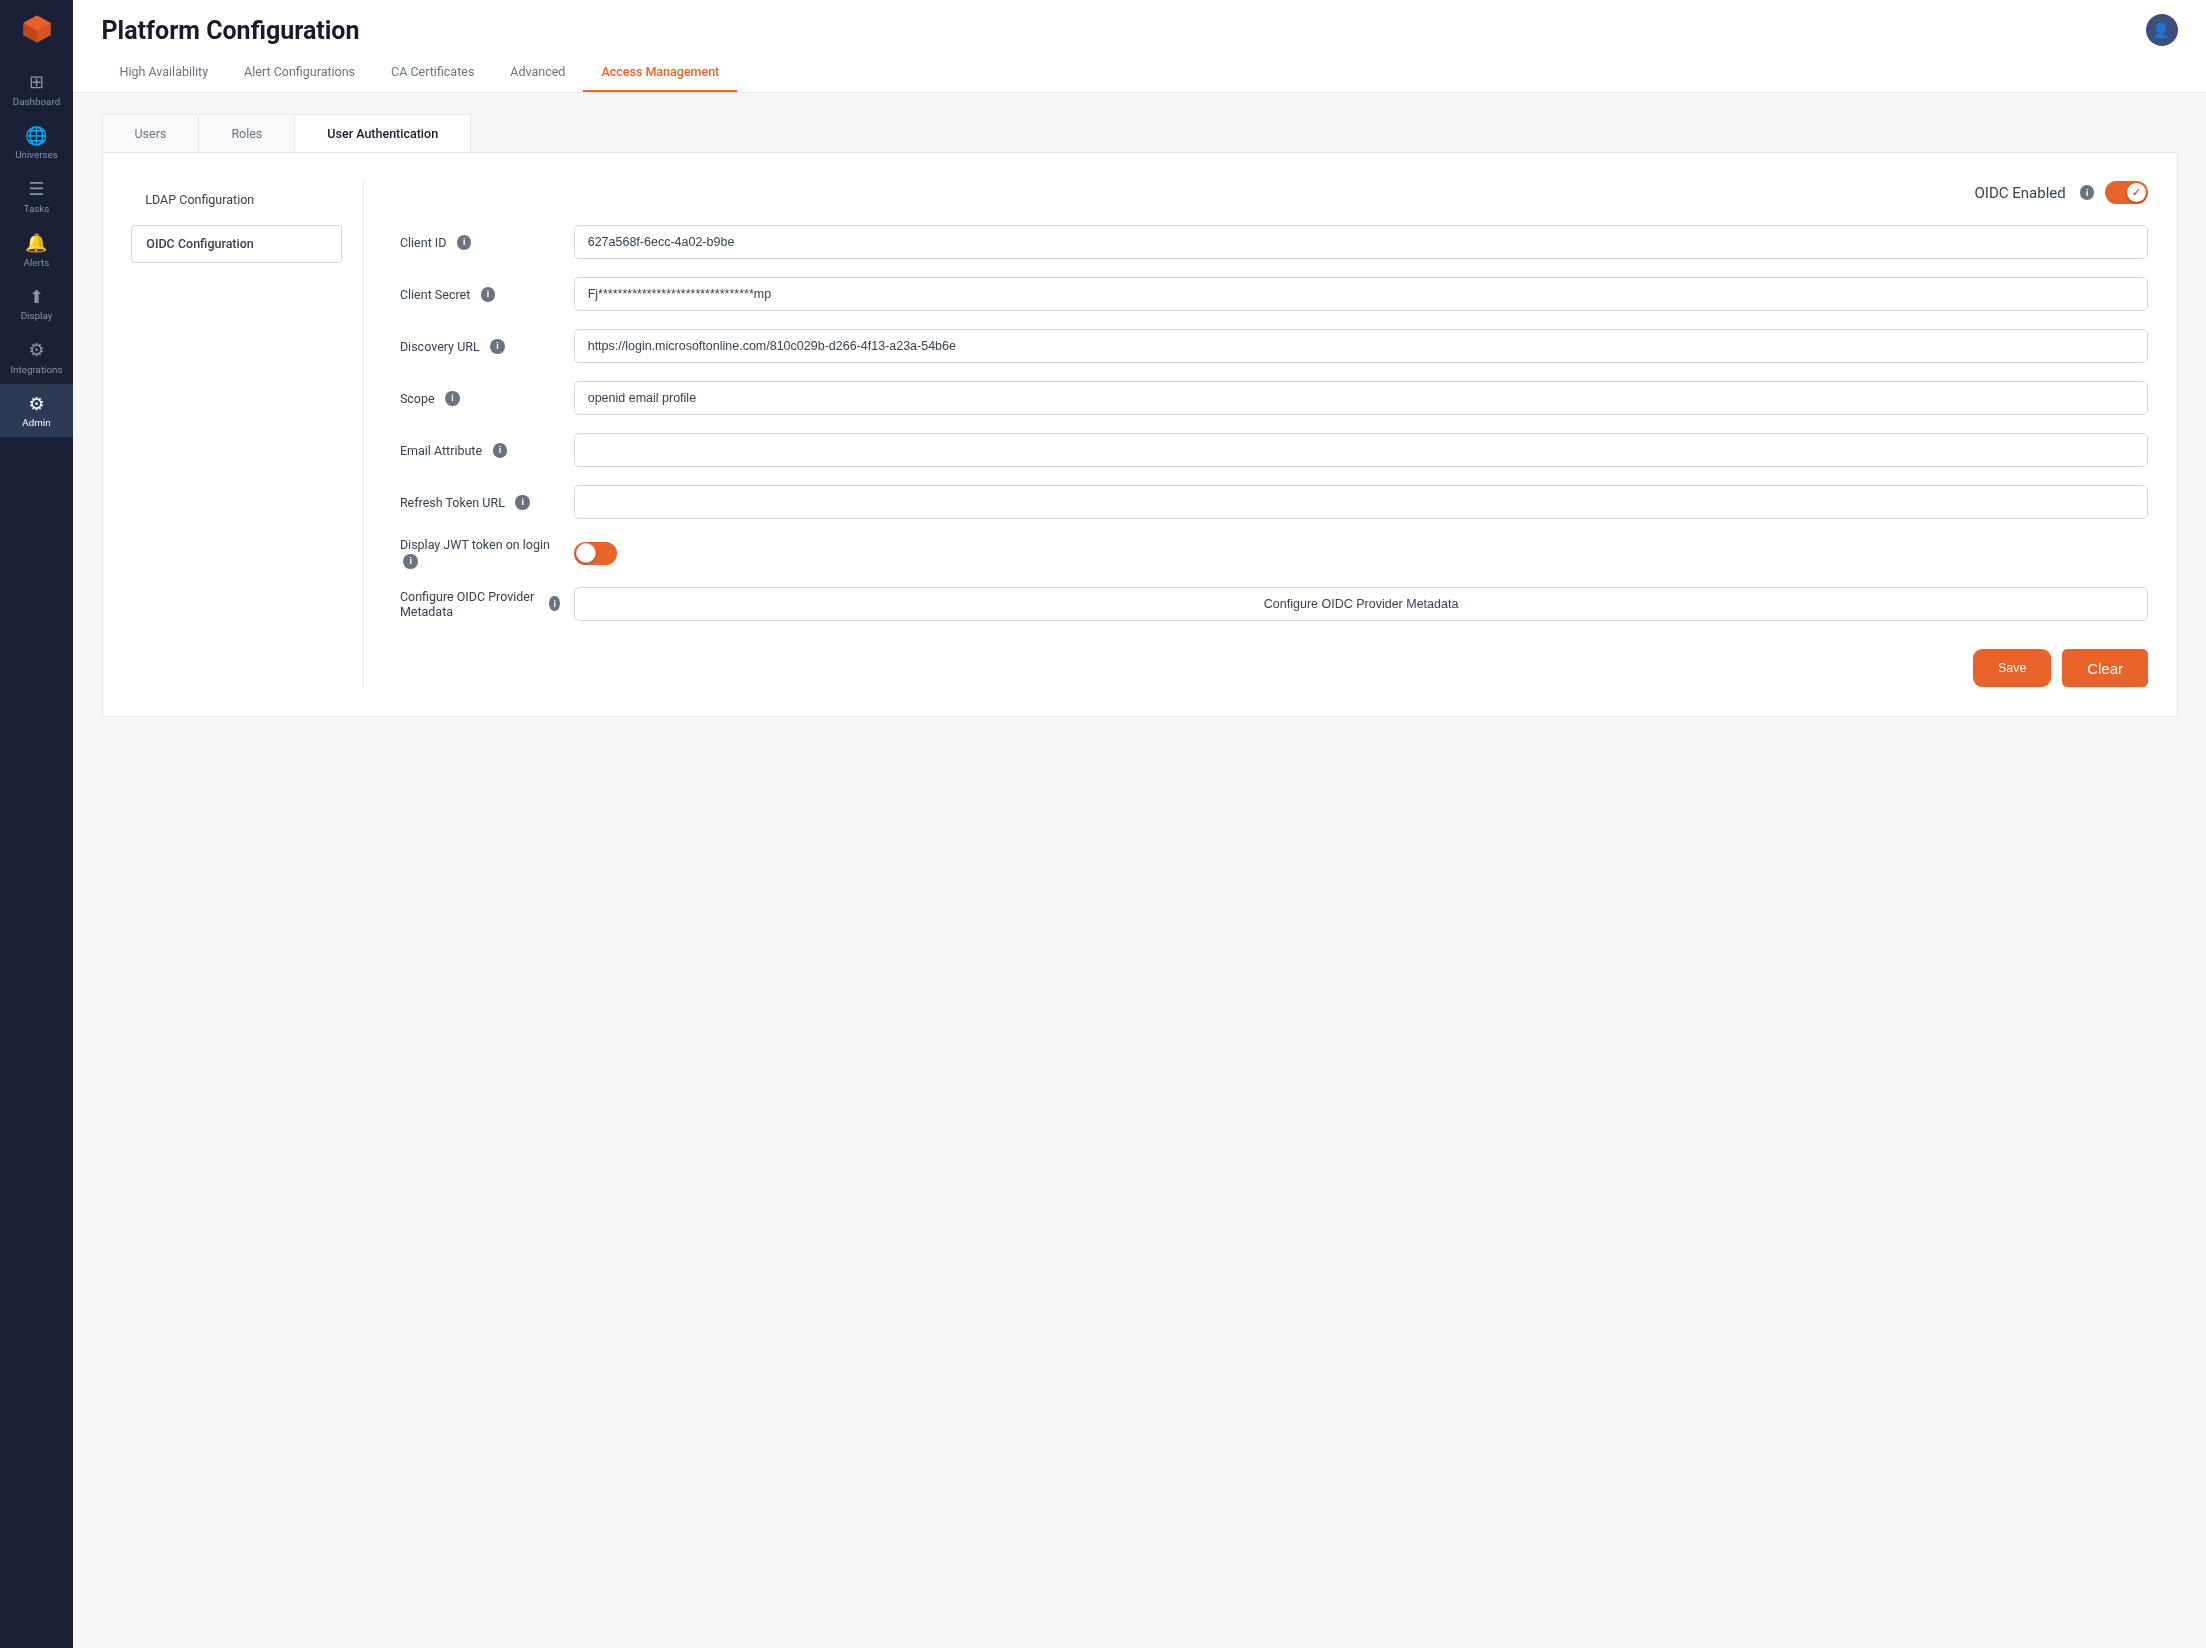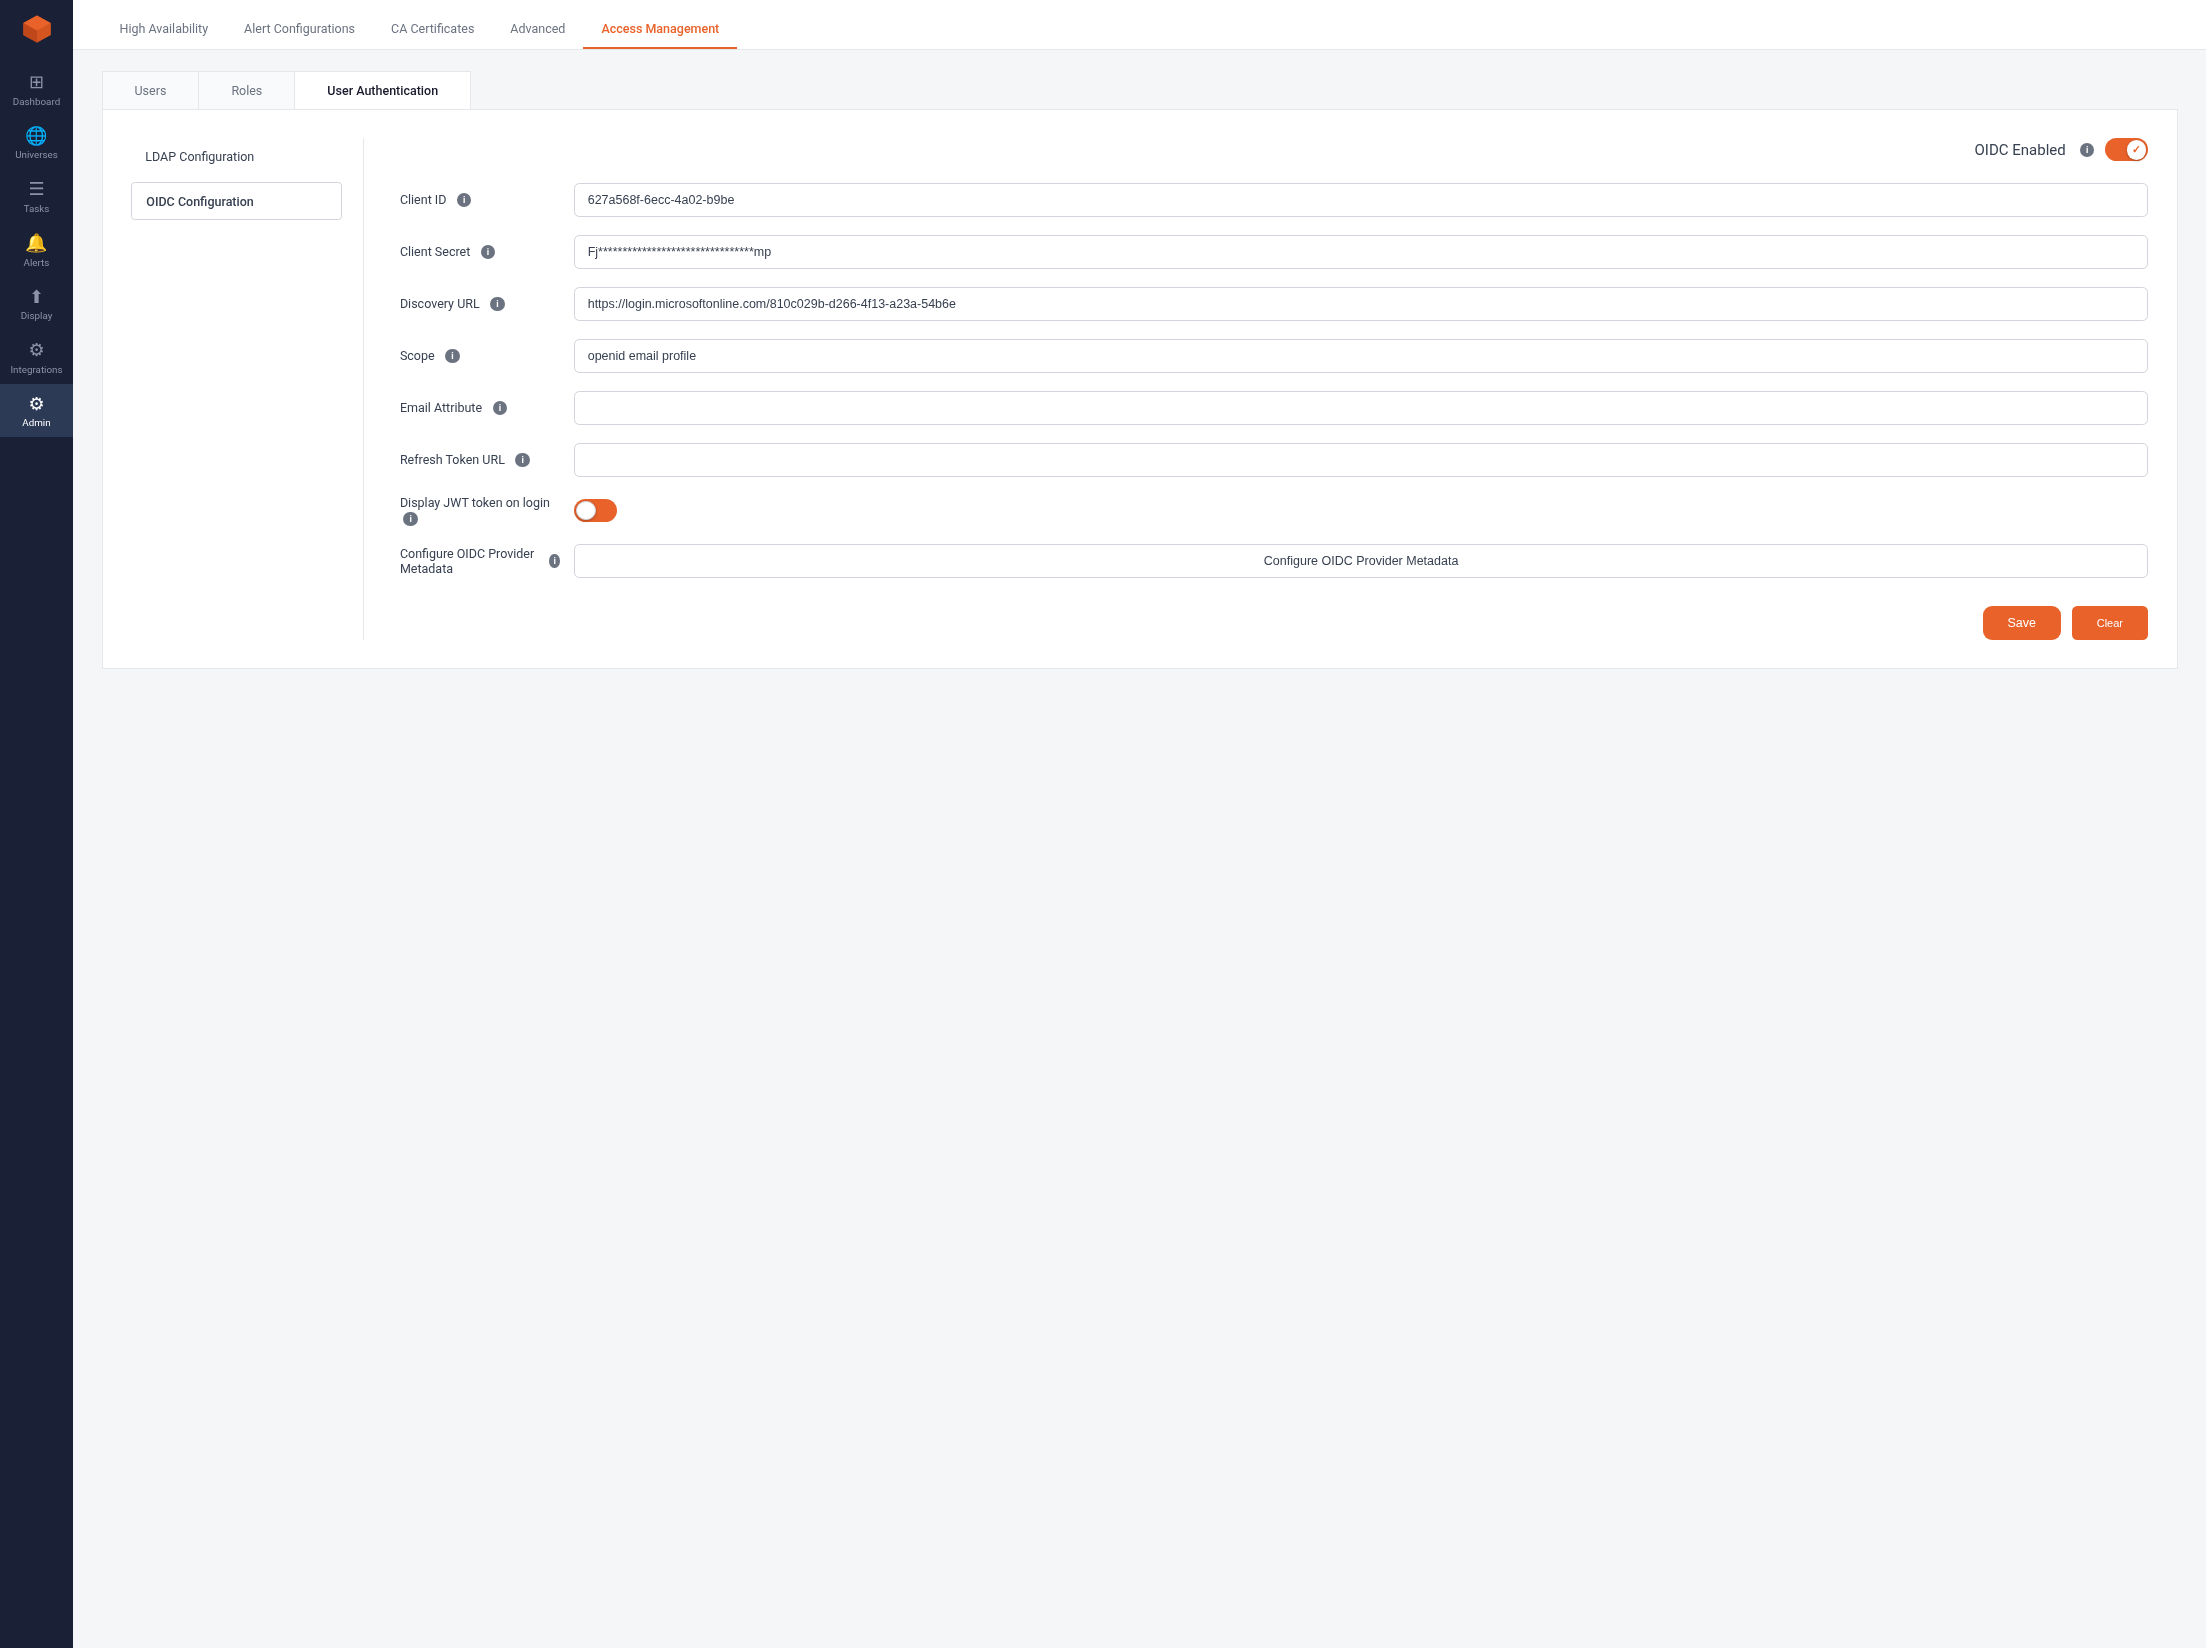--- a/index.html
+++ b/index.html
@@ -294,21 +294,21 @@
       font-size: 12.5px;
       font-weight: 500;
       cursor: pointer;
     }
     .btn-clear {
       padding: 10.7px 25px;
       background: #e8622a;
       color: white;
       border: none;
       border-radius: 5.3px;
-      font-size: 11px;
+      font-size: 15px;
       font-weight: 500;
       cursor: pointer;
     }
 
     
     .toggle-jwt {
       width: 43px;
       height: 23px;
       border-radius: 11.6px;
       background: #e8622a;
@@ -367,20 +367,26 @@
   </div>
   <div class="sidebar-item active">
     <span class="icon">⚙</span>
     <span>Admin</span>
   </div>
 </nav>
 
 <div class="main-content">
 
   <div class="header">
+    <div class="header-top">
+      <h1 class="page-title">Platform Configuration</h1>
+      <div class="user-avatar">
+        <span>👤</span>
+      </div>
+    </div>
     <div class="header-nav">
       <div class="nav-tab">High Availability</div>
       <div class="nav-tab">Alert Configurations</div>
       <div class="nav-tab">CA Certificates</div>
       <div class="nav-tab">Advanced</div>
       <div class="nav-tab active">Access Management</div>
     </div>
   </div>
 
   <div class="content-area">

